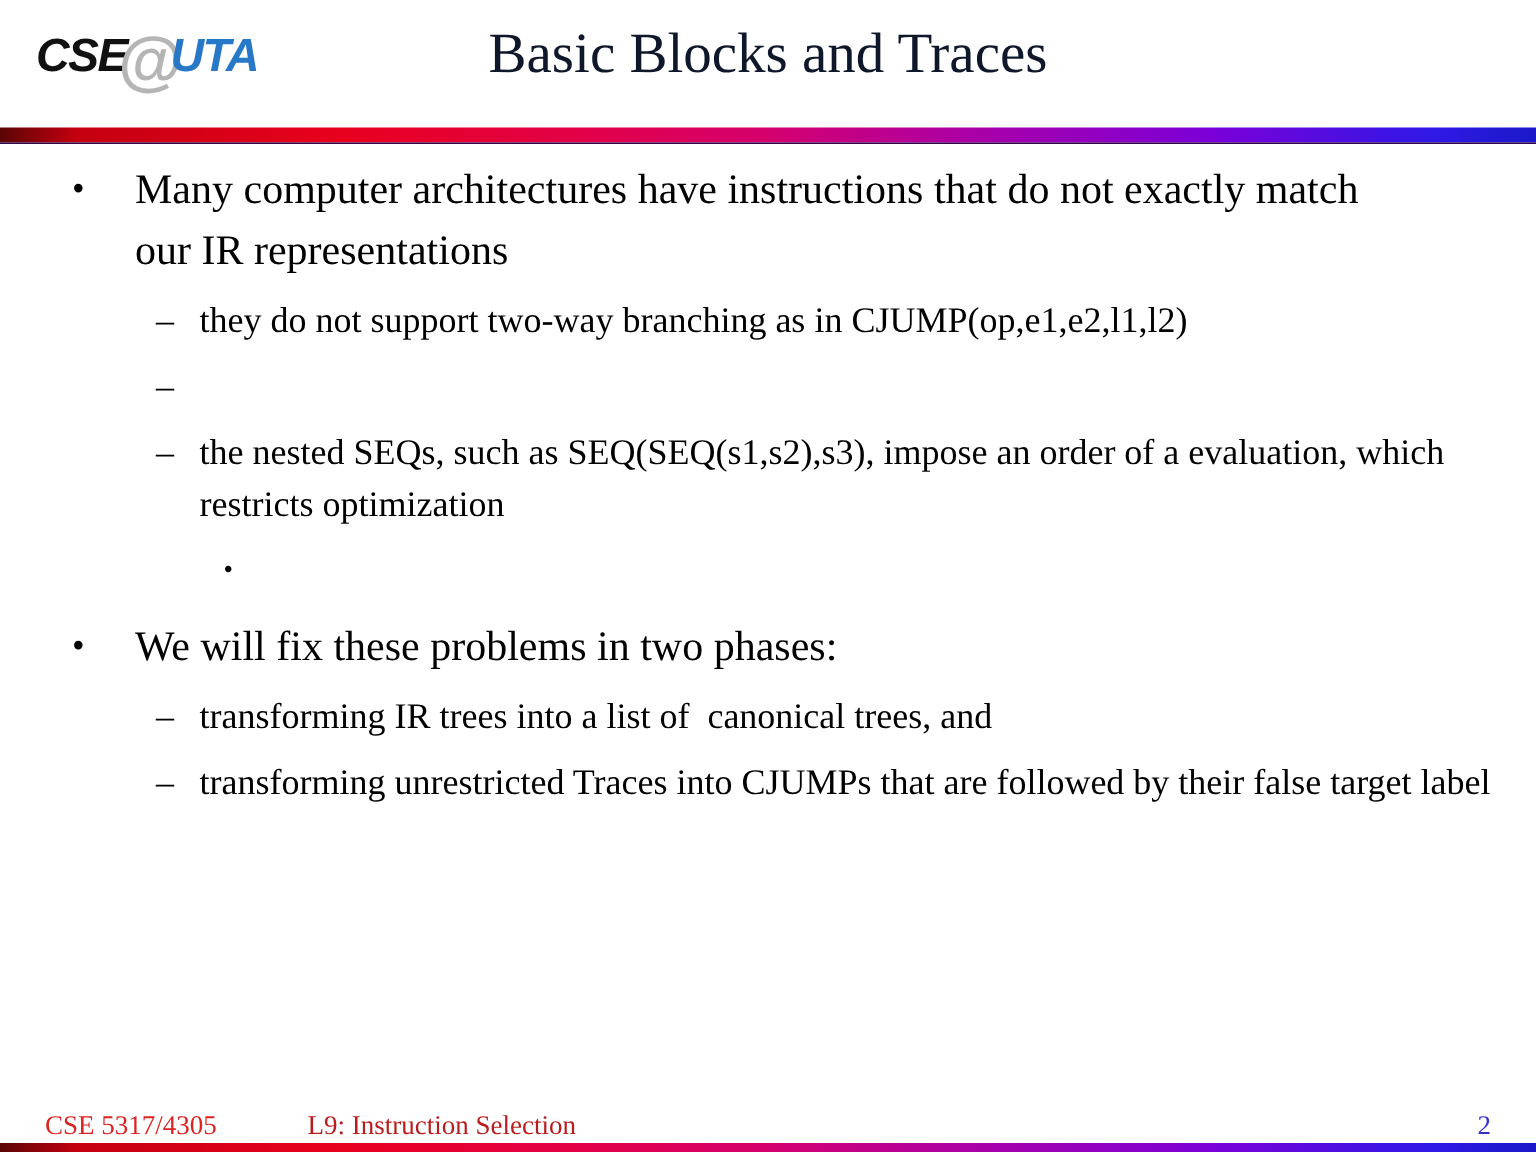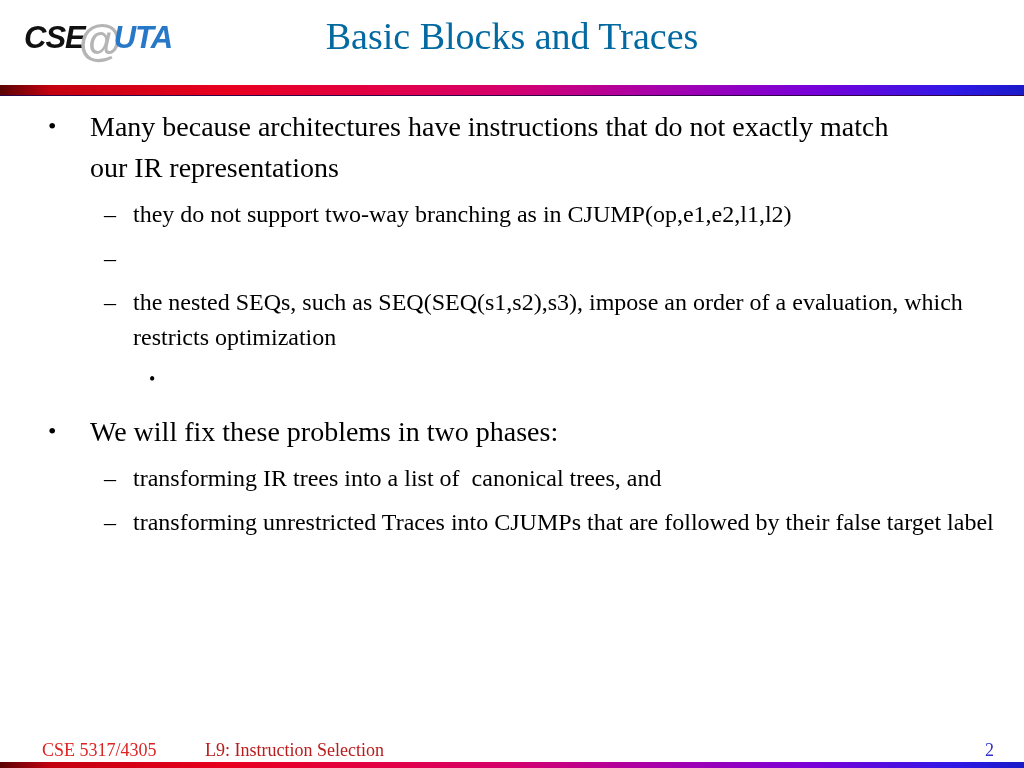--- a/index.html
+++ b/index.html
@@ -12,21 +12,21 @@
   .logo {
     position:absolute; left:24px; top:16px; white-space:nowrap;
     font-family:"Liberation Sans", sans-serif; font-style:italic; font-weight:bold;
   }
   .logo-cse { font-size:31px; color:#111111; letter-spacing:-1px; }
   .logo-at  { font-size:44px; color:#b5b5b5; font-weight:bold; margin:0 -8px 0 -6px;
               vertical-align:-8px; font-style:normal; }
   .logo-uta { font-size:31px; color:#2878c8; letter-spacing:-1px; }
   .title {
     position:absolute; left:0; right:0; top:13px; margin:0; text-align:center;
-    font-size:38px; line-height:46px; font-weight:normal; color:#0369a1;
+    font-size:38px; line-height:46px; font-weight:normal; color:#0f172a;
   }
 
   
   .rule {
     position:absolute; left:0; width:1024px;
     background:linear-gradient(to right,
       #5a0505 0%, #c40010 5%, #e8001e 22%, #e20048 38%, #d4006e 50%,
       #a800aa 64%, #7a00d8 79%, #3018e6 93%, #1a1ac8 100%);
   }
   .rule-top { top:85px; height:10px; border-bottom:1px solid #30054a; }
@@ -50,42 +50,42 @@
   .w0 .text { max-width:840px; }
   .w2 .text { max-width:895px; }
   .w3 .text { max-width:845px; }
   .w4 .text { max-width:800px; }
   .w7 .text { max-width:905px; }
 
   
   .footer-course, .footer-lecture, .footer-page {
     position:absolute; top:740px; font-size:18px; line-height:20px;
   }
-  .footer-course  { left:42px;  color:#dd2222; }
+  .footer-course  { left:30px;  color:#dd2222; }
   .footer-lecture { left:205px; color:#b91c1c; }
   .footer-page    { right:30px; color:#3333cc; }
 </style>
 </head>
 <body>
 
 <div class="slide">
 
   <div class="logo">
     <span class="logo-cse">CSE</span><span class="logo-at">@</span><span class="logo-uta">UTA</span>
   </div>
 
   <h1 class="title">Basic Blocks and Traces</h1>
 
   <div class="rule rule-top"></div>
 
   <div class="content">
 
     <div class="item l1 w0">
       <span class="marker">•</span>
-      <span class="text">Many because architectures have instructions that do not exactly match our IR representations</span>
+      <span class="text">Many computer architectures have instructions that do not exactly match our IR representations</span>
     </div>
 
     <div class="item l2">
       <span class="marker">–</span>
       <span class="text">they do not support two-way branching as in CJUMP(op,e1,e2,l1,l2)</span>
     </div>
 
     <div class="item l2 w2">
       <span class="marker">–</span>
     </div>

